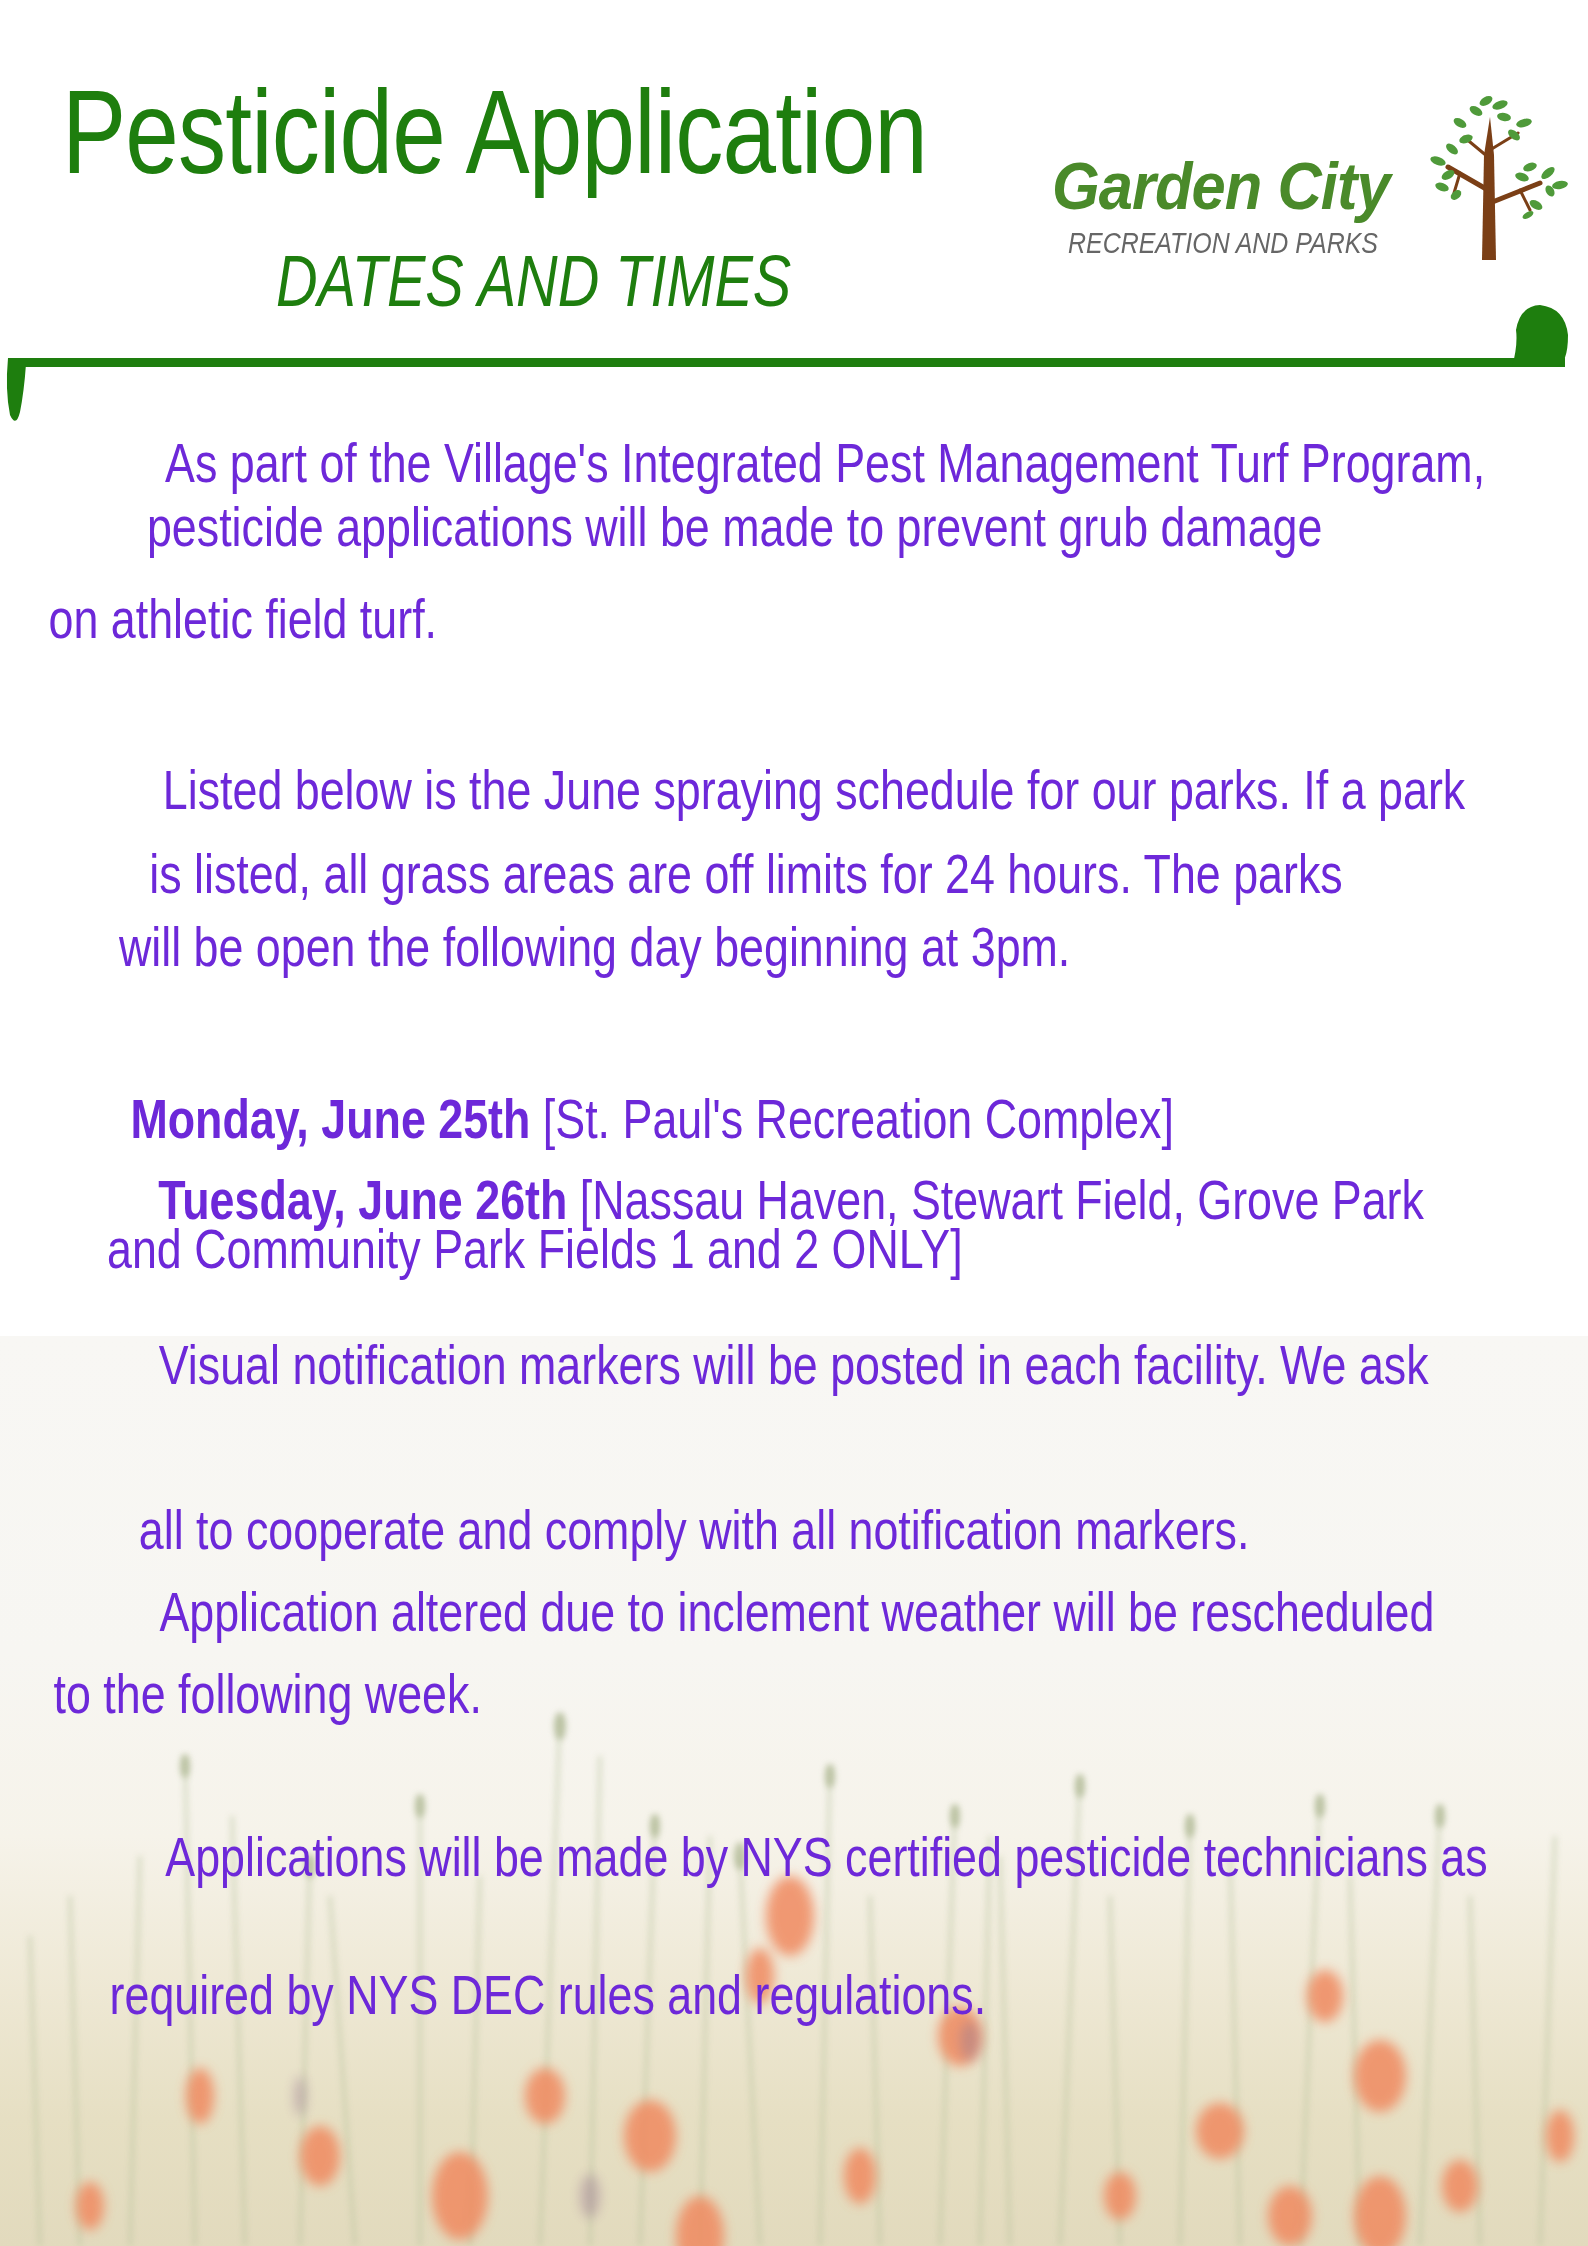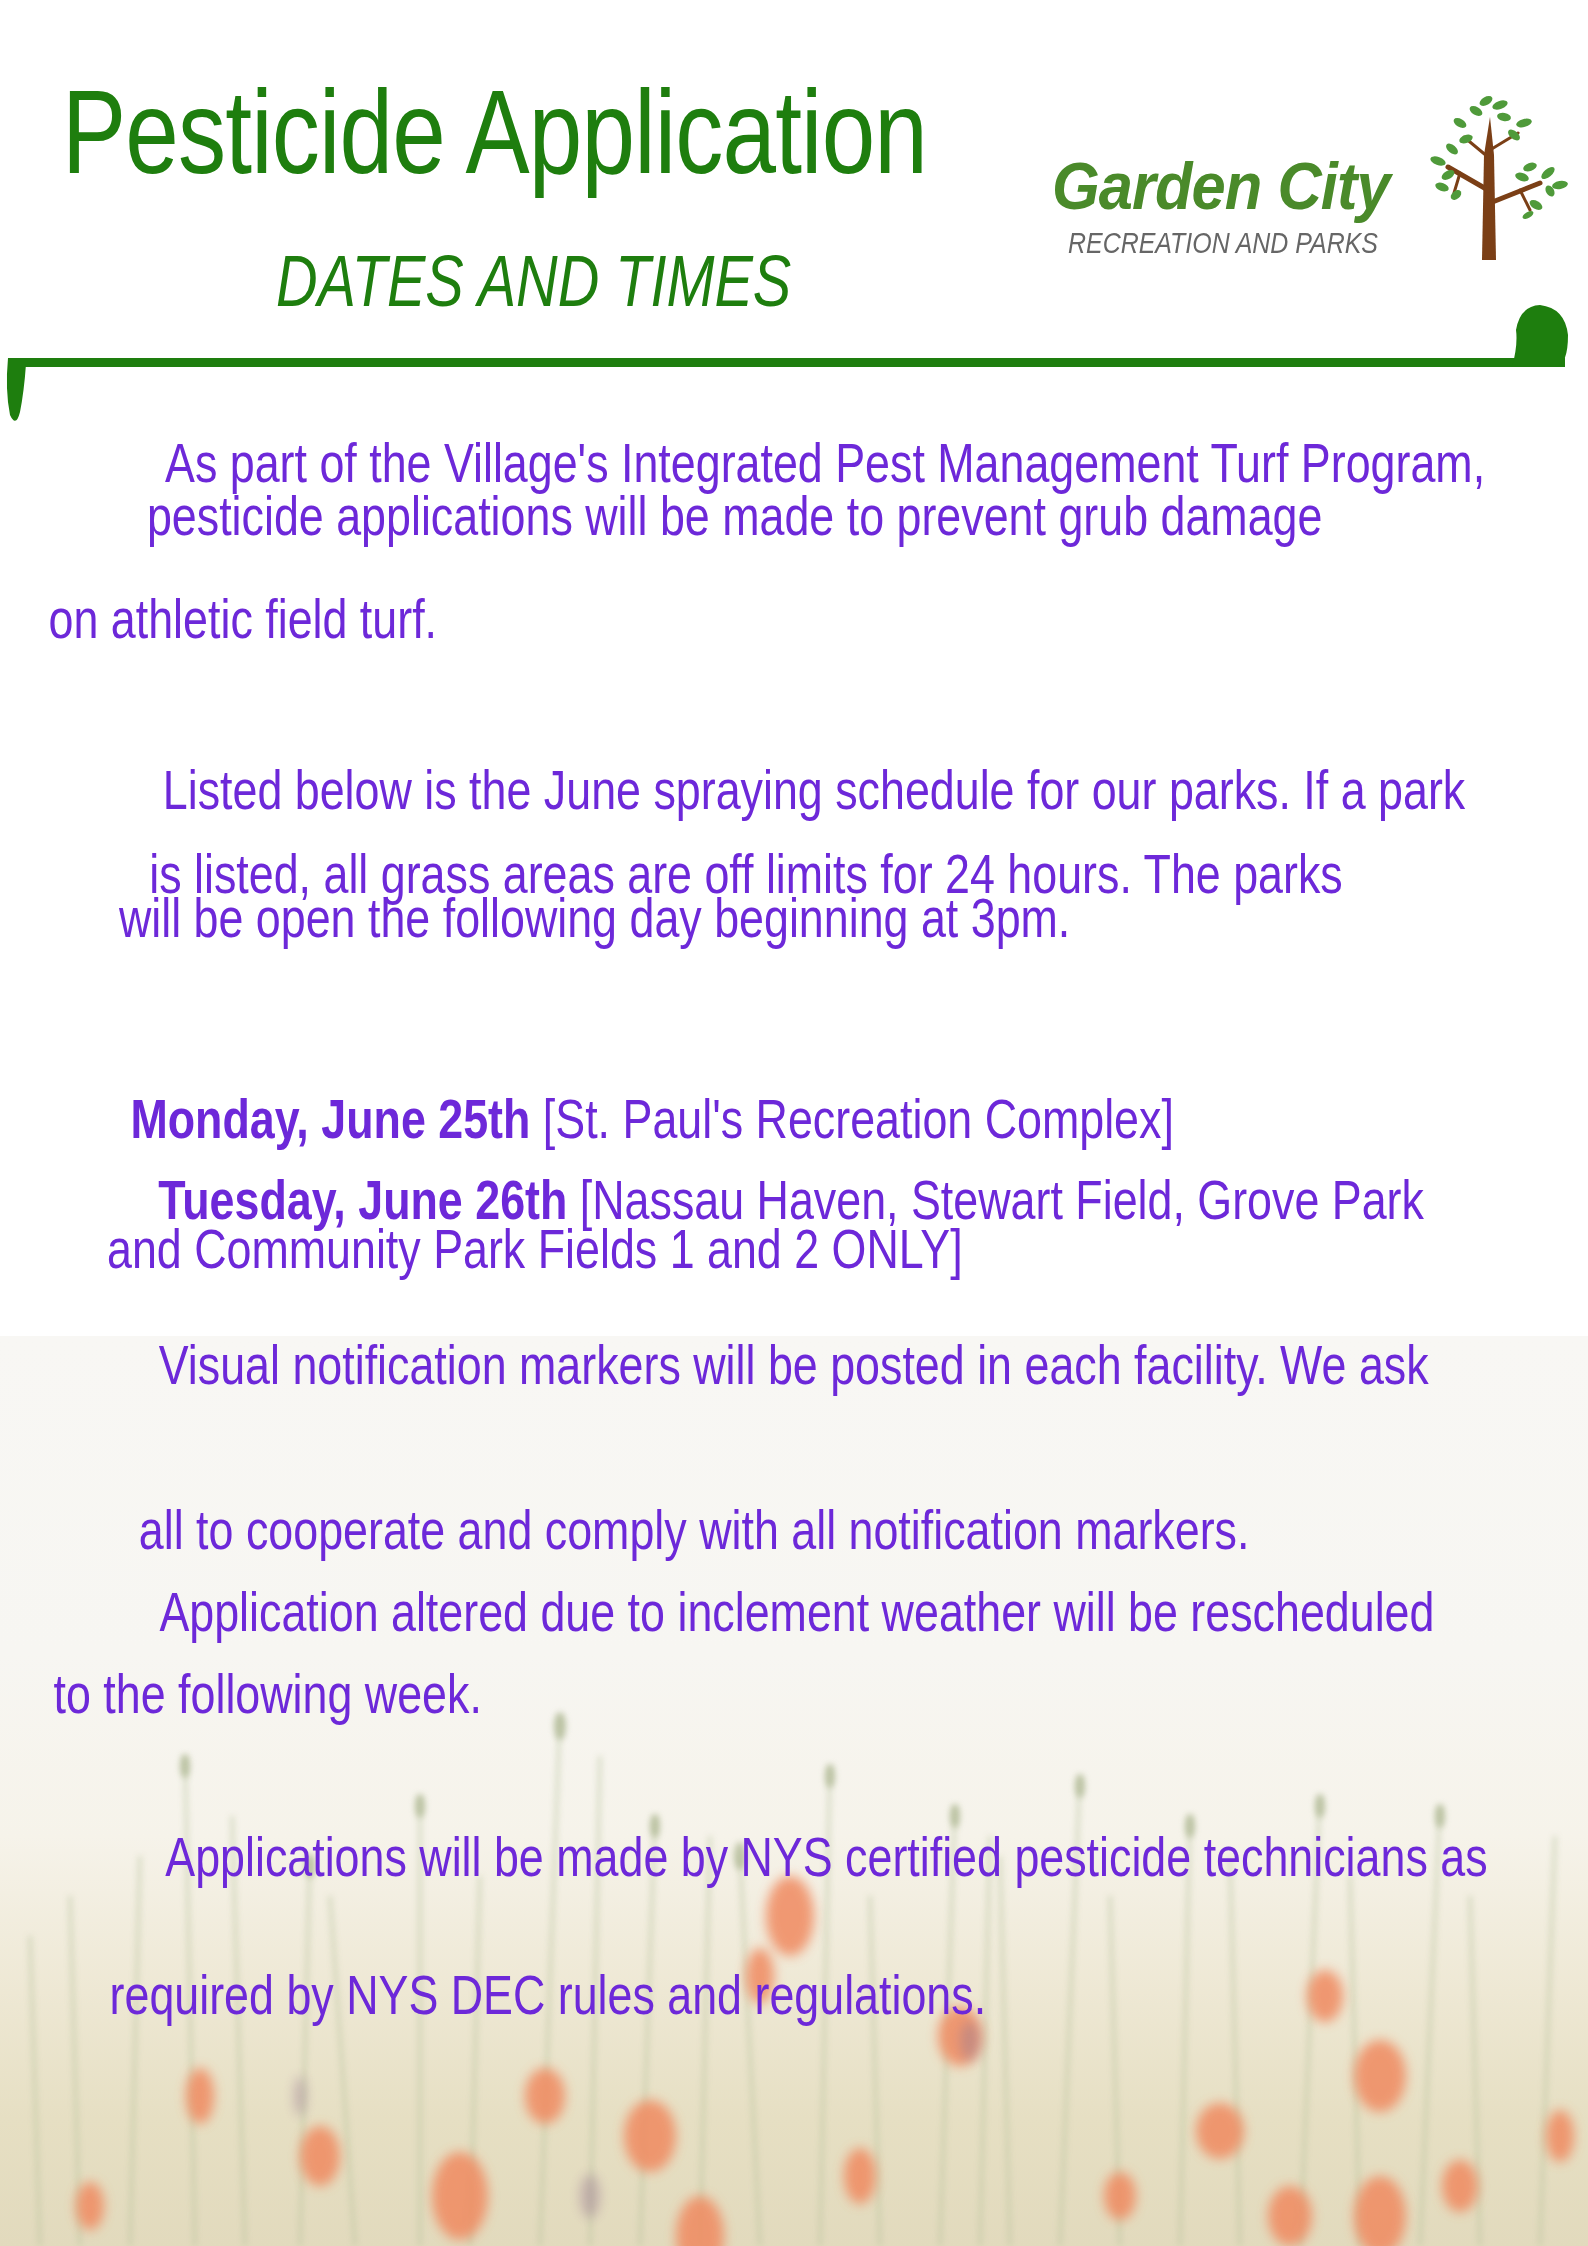--- a/index.html
+++ b/index.html
@@ -145,26 +145,26 @@
     <g fill="#9a7a90" opacity="0.45" filter="url(#blur6)">
       <ellipse cx="970" cy="705" rx="10" ry="20"></ellipse>
         <ellipse cx="590" cy="860" rx="10" ry="22"></ellipse>
         <ellipse cx="300" cy="760" rx="6" ry="20"></ellipse>
     </g>
   </svg>
 </div>
 
 <div class="abs content">
   <div class="line" style="top:435px"><span class="inner">As part of the Village's Integrated Pest Management Turf Program,</span></div>
-  <div class="line" style="top:488px"><span class="inner">pesticide applications will be made to prevent grub damage</span></div>
+  <div class="line" style="top:499px"><span class="inner">pesticide applications will be made to prevent grub damage</span></div>
   <div class="line" style="top:591px"><span class="inner">on athletic field turf.</span></div>
 
   <div class="line" style="top:762px"><span class="inner">Listed below is the June spraying schedule for our parks.  If a park</span></div>
   <div class="line" style="top:846px"><span class="inner">is listed, all grass areas are off limits for 24 hours. The parks</span></div>
-  <div class="line" style="top:890px"><span class="inner">will be open the following day beginning at 3pm.</span></div>
+  <div class="line" style="top:919px"><span class="inner">will be open the following day beginning at 3pm.</span></div>
 
   <div class="line" style="top:1091px"><span class="inner"><span class="b">Monday, June 25th</span> <span>[St. Paul's Recreation Complex]</span></span></div>
   <div class="line" style="top:1172px"><span class="inner"><span class="b">Tuesday, June 26th</span> <span>[Nassau Haven, Stewart Field, Grove Park</span></span></div>
   <div class="line" style="top:1221px"><span class="inner">and Community Park Fields 1 and 2 ONLY]</span></div>
 
   <div class="line" style="top:1337px"><span class="inner">Visual notification markers will be posted in each facility. We ask</span></div>
   <div class="line" style="top:1502px"><span class="inner">all to cooperate and comply with all notification markers.</span></div>
   <div class="line" style="top:1584px"><span class="inner">Application altered due to inclement weather will be rescheduled</span></div>
   <div class="line" style="top:1666px"><span class="inner">to the following week.</span></div>
 

